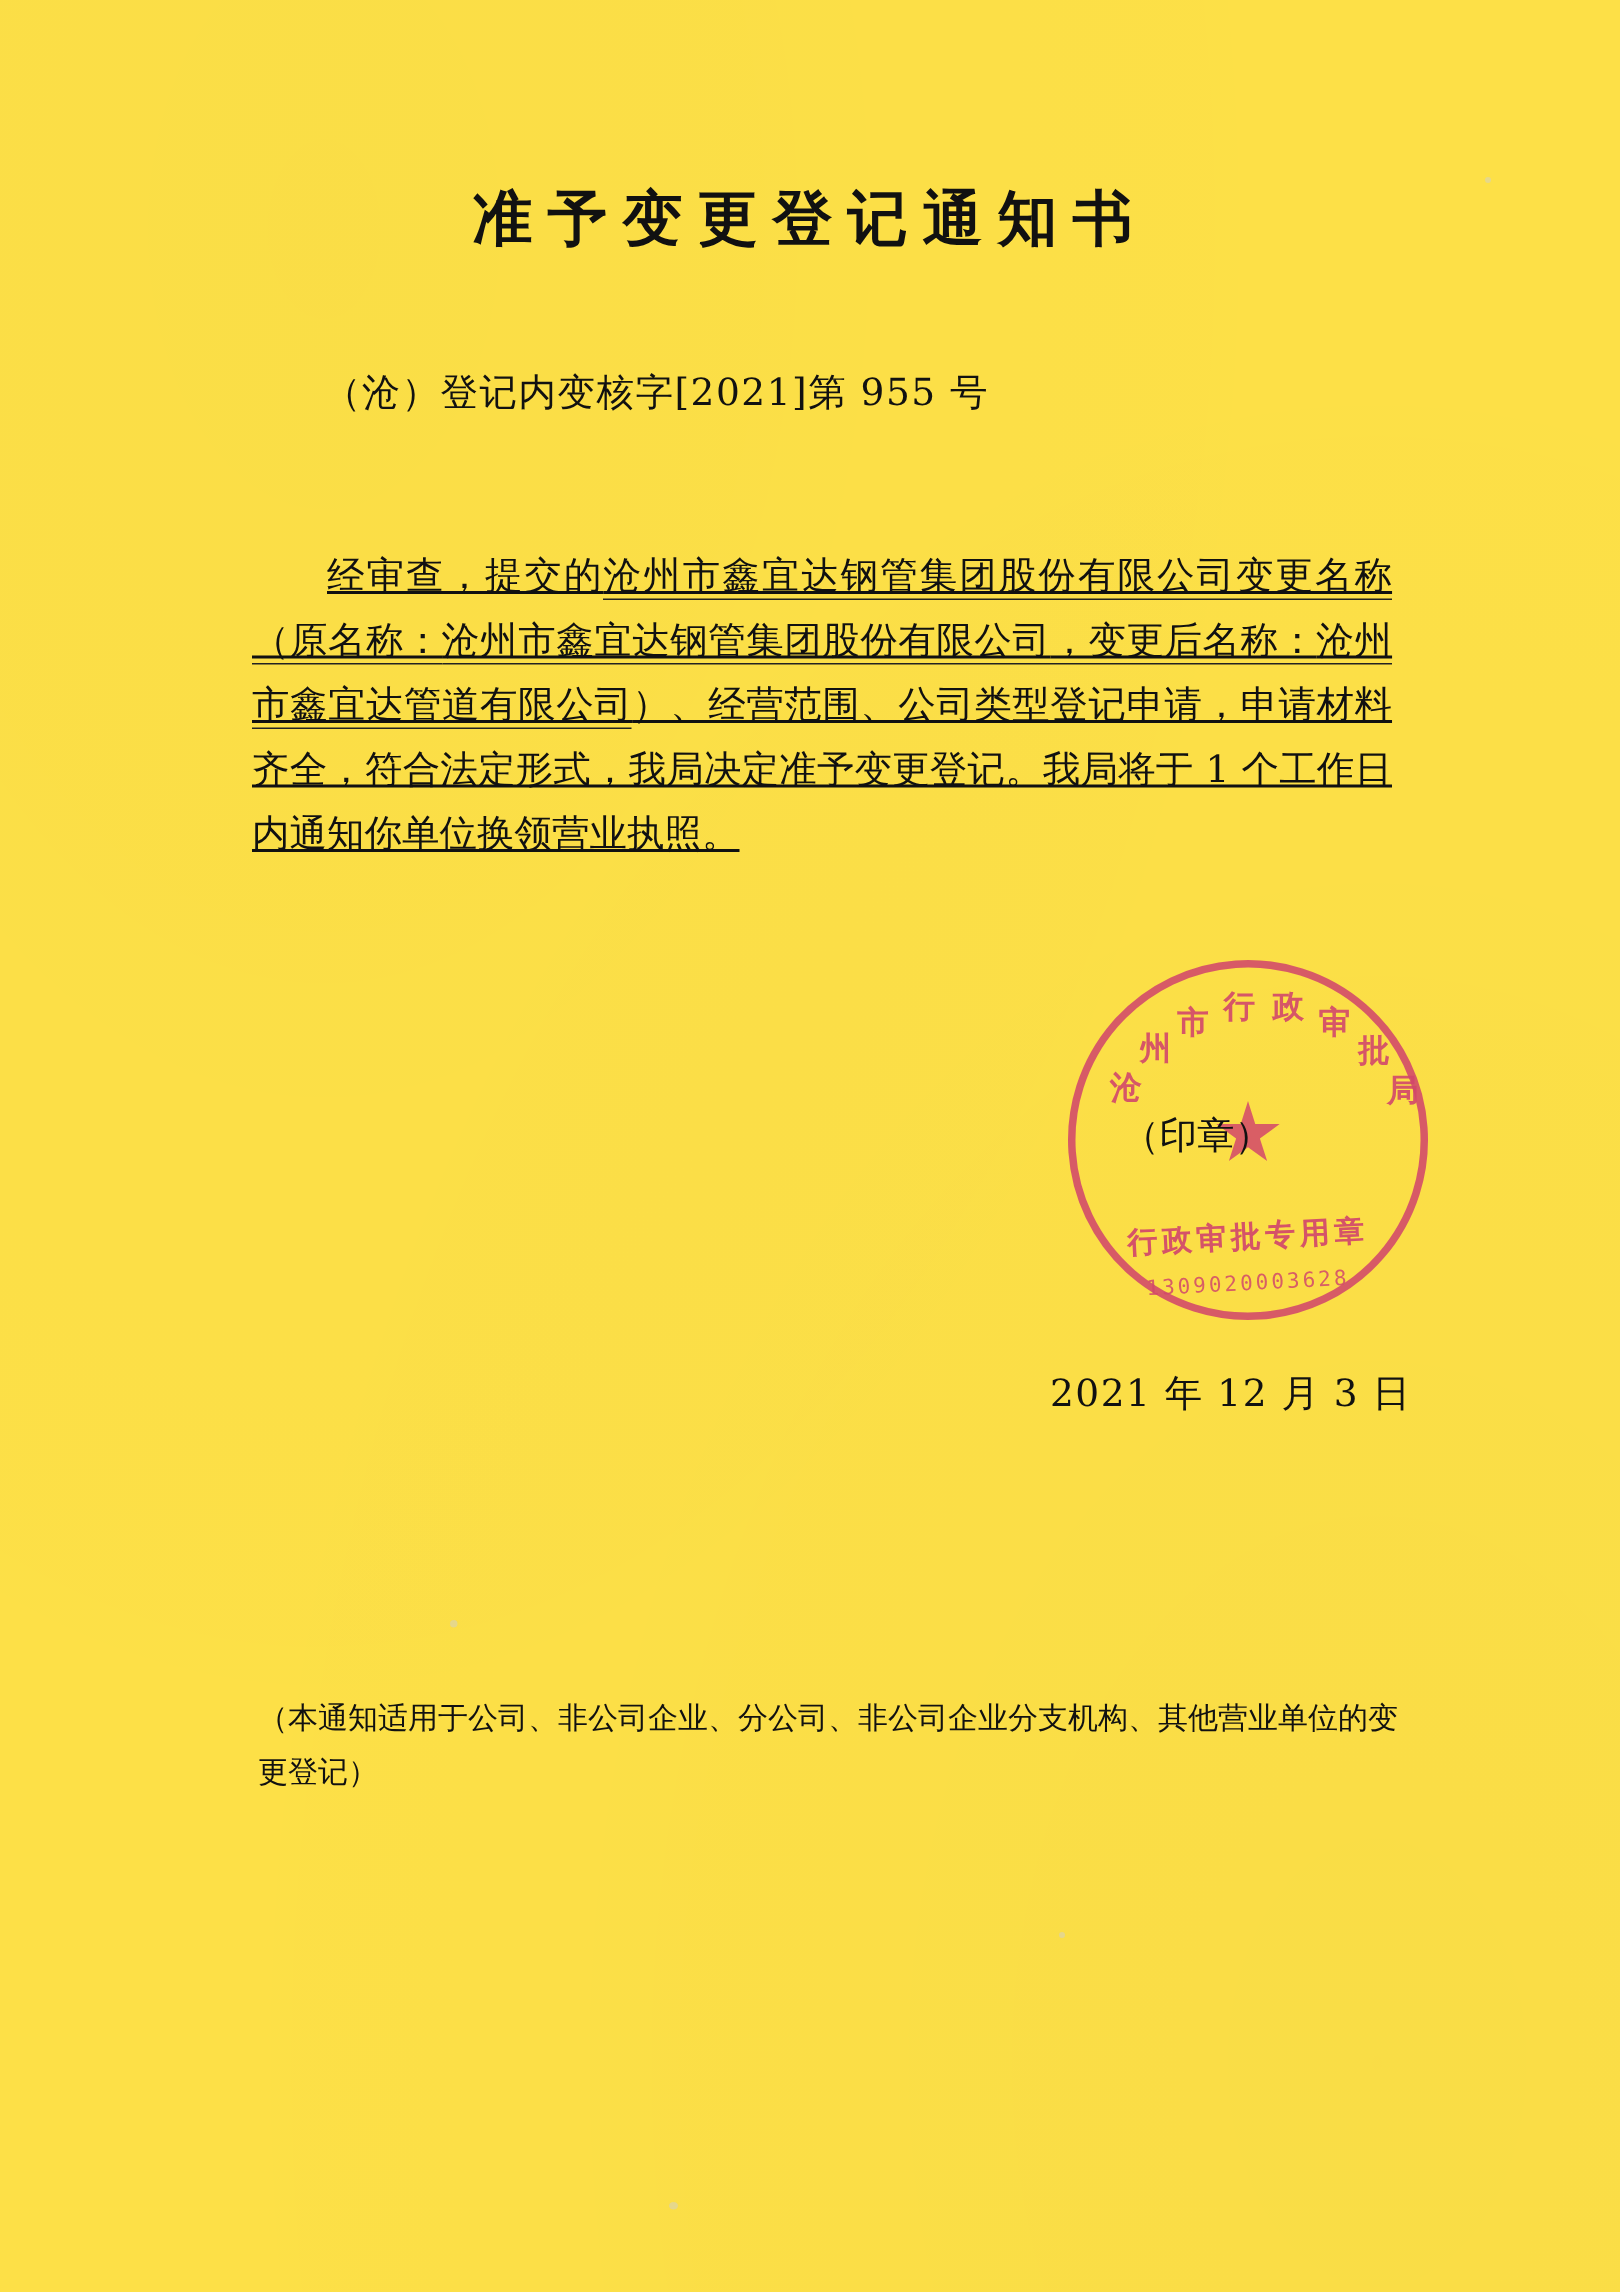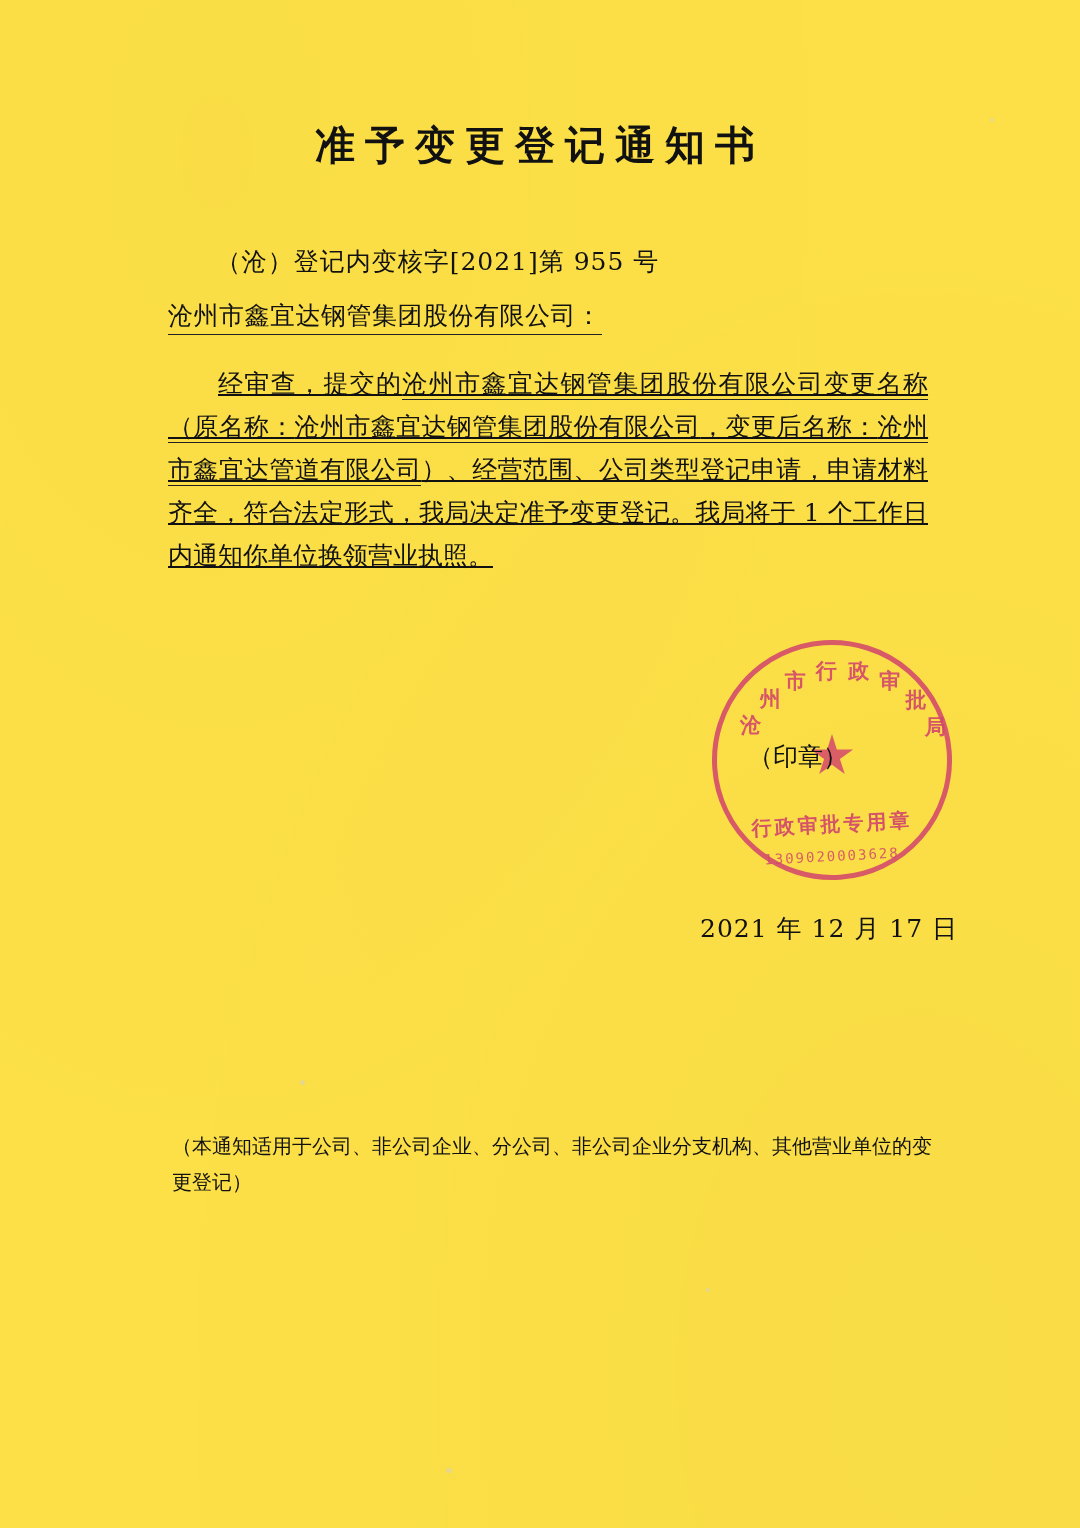--- a/index.html
+++ b/index.html
@@ -196,21 +196,20 @@
 </style>
 </head>
 <body>
 
 <div class="page">
 
   <div class="doc-title">准予变更登记通知书</div>
 
   <div class="doc-number">（沧）登记内变核字[2021]第 955 号</div>
 
-  <div class="addressee">沧州市鑫宜达钢管集团股份有限公司：</div>
 
   <div class="body-block">
     <p class="indent"><span>经审查，提交的</span><span class="u">沧州市鑫宜达钢管集团股份有限公司</span><span class="u">变更名称（原名称：</span><span class="u">沧州市鑫宜达钢管集团股份有限公司</span><span class="u">，变更后名称：</span><span class="u">沧州市鑫宜达管道有限公司</span><span>）、经营范围、公司类型登记申请，申请材料齐全，符合法定形式，我局决定准予变更登记。我局将于 1 个工作日内通知你单位换领营业执照。</span></p>
   </div>
 
   <div class="seal-wrap">
     <div class="seal"></div>
     <div class="seal-star"></div>
     <div class="seal-top-text">
       <span style="transform: rotate(-62deg) translate(0,-104px) rotate(62deg);">沧</span>
@@ -221,21 +220,21 @@
       <span style="transform: rotate(27deg) translate(0,-104px) rotate(-27deg);">审</span>
       <span style="transform: rotate(45deg) translate(0,-104px) rotate(-45deg);">批</span>
       <span style="transform: rotate(63deg) translate(0,-104px) rotate(-63deg);">局</span>
     </div>
     <div class="seal-bottom">行政审批专用章</div>
     <div class="seal-code">1309020003628</div>
   </div>
 
   <div class="seal-label">（印章）</div>
 
-  <div class="doc-date">2021 年 12 月 17 日</div>
+  <div class="doc-date">2021 年 12 月 3 日</div>
 
   <div class="footnote">（本通知适用于公司、非公司企业、分公司、非公司企业分支机构、其他营业单位的变更登记）</div>
 
   <div class="scan-speck" style="left:300px; top:1080px; width:5px; height:5px;"></div>
   <div class="scan-speck" style="left:990px; top:118px; width:4px; height:4px;"></div>
   <div class="scan-speck" style="left:446px; top:1468px; width:6px; height:5px;"></div>
   <div class="scan-speck" style="left:706px; top:1288px; width:4px; height:4px;"></div>
 </div>
 
 </body></html>

